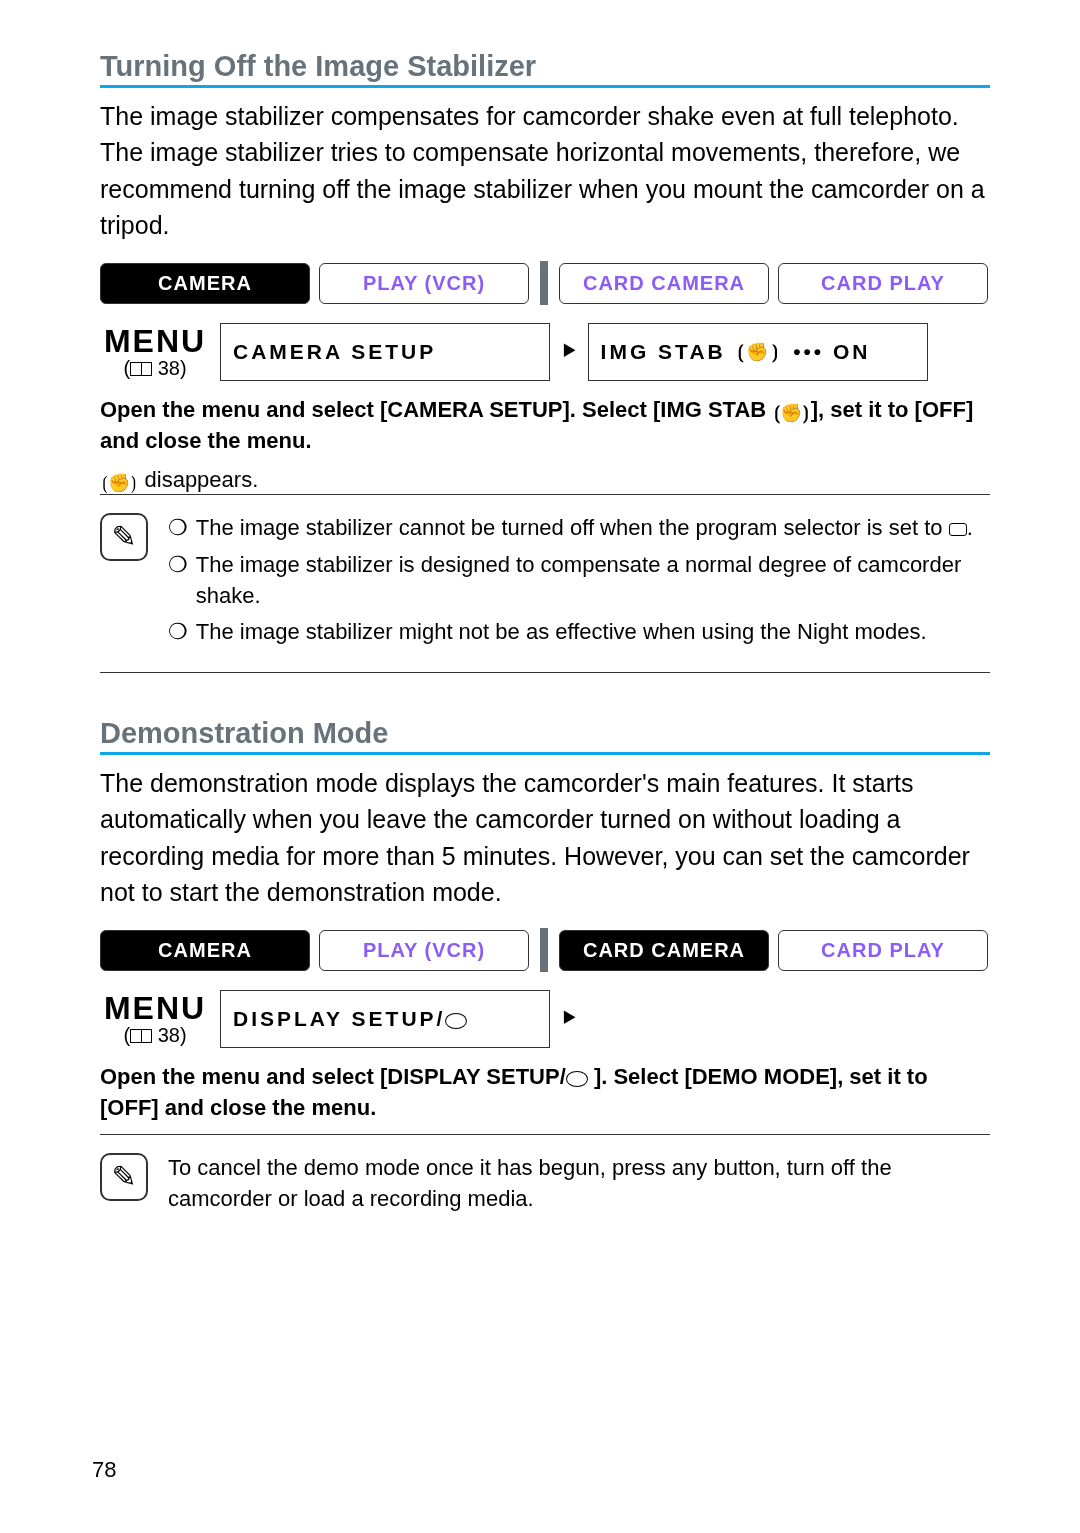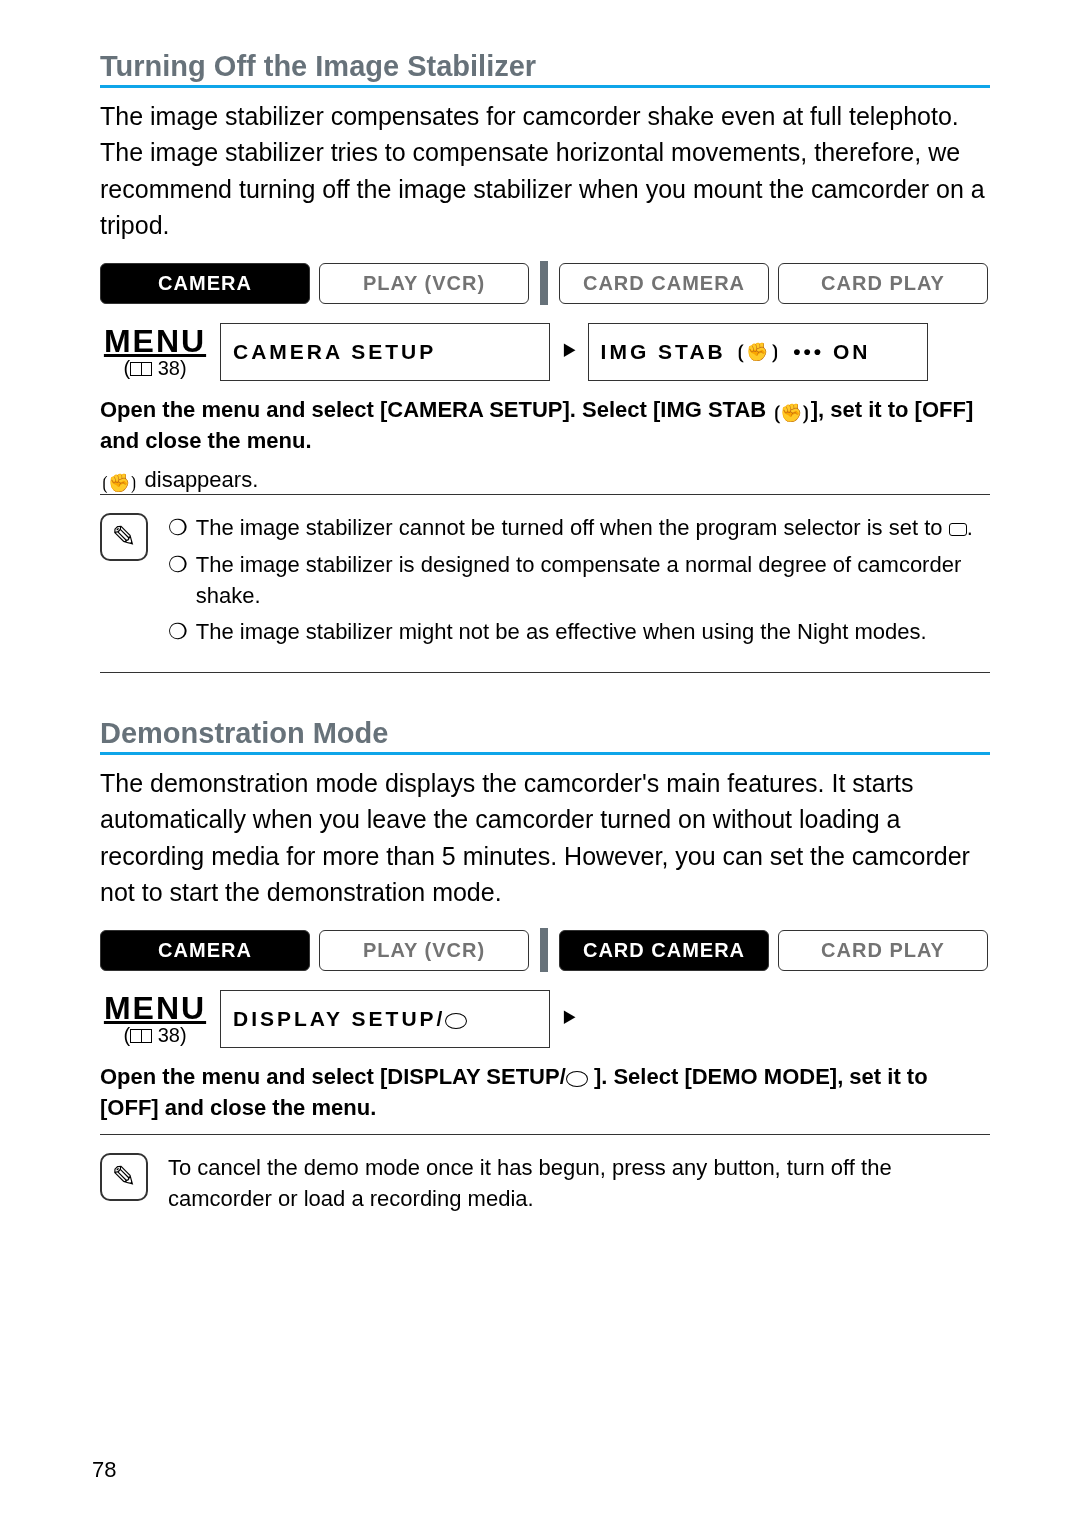--- a/index.html
+++ b/index.html
@@ -41,21 +41,21 @@
       width: 210px;
       text-align: center;
       font-size: 20px;
       font-weight: bold;
       letter-spacing: 1px;
     }
     .mode-invert {
       background: #000;
       color: #fff;
     }
-    .mode-dim { color: #737373; }
+    .mode-dim { color: #8b5cf6; }
     .vbar {
       width: 8px;
       height: 44px;
       background: #67727a;
       margin: 0 2px;
     }
     .menu-row {
       display: flex;
       align-items: center;
       gap: 10px;
@@ -64,21 +64,20 @@
     .menu-label {
       text-align: center;
       width: 110px;
     }
     .menu-word {
       font-family: Impact, "Arial Black", sans-serif;
       font-size: 32px;
       font-weight: 900;
       letter-spacing: 2px;
       line-height: 1;
-      text-decoration: underline;
     }
     .menu-ref {
       font-size: 20px;
     }
     .book-icon {
       display: inline-block;
       border: 1.5px solid #000;
       width: 22px;
       height: 14px;
       position: relative;

